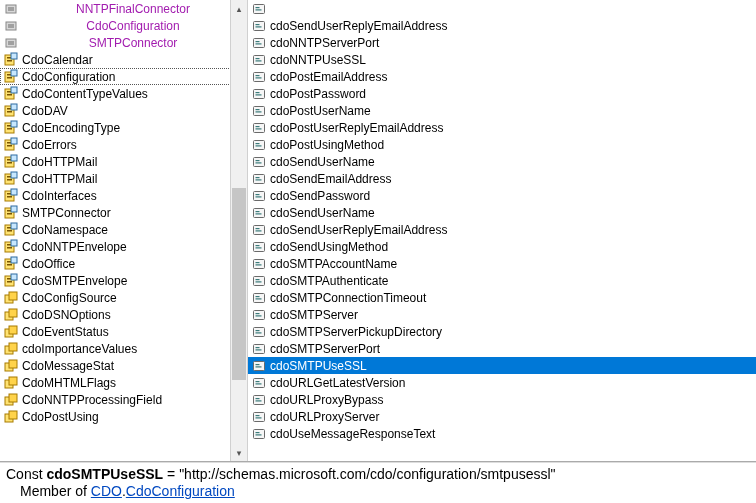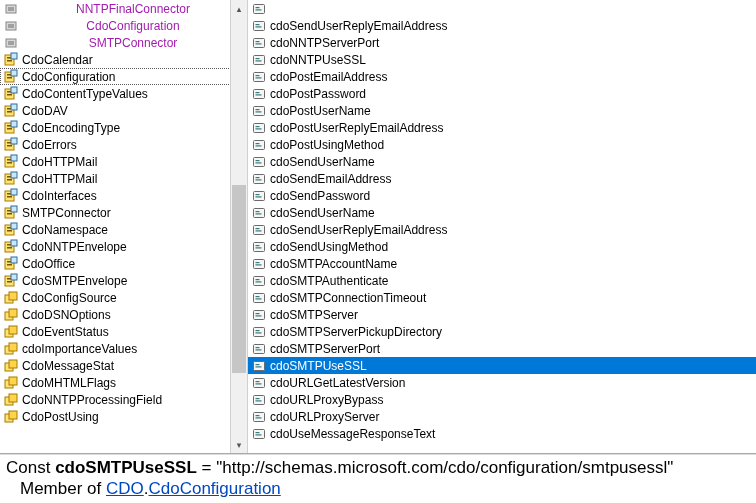--- a/index.html
+++ b/index.html
@@ -79,21 +79,21 @@
   }
   .vscroll .track { flex:1; background:#f0f0f0; position:relative; }
   .vscroll .thumb {
     position:absolute; left:1px; right:1px;
     top: 40%; height: 45%;
     background:#c6c6c6;
   }
   
   .status {
     padding: 3px 6px 4px 6px;
-    font-size: 17px;
+    font-size: 14px;
     background:#fff;
     border-top:1px solid #ddd;
   }
   .status .line1 { color:#000; }
   .status .line1 b { font-weight:bold; }
   .status .line2 { color:#000; padding-left:14px; padding-top:1px; }
   .status a { color:#0048c0; }
   
   svg { display:block; }
 </style>

